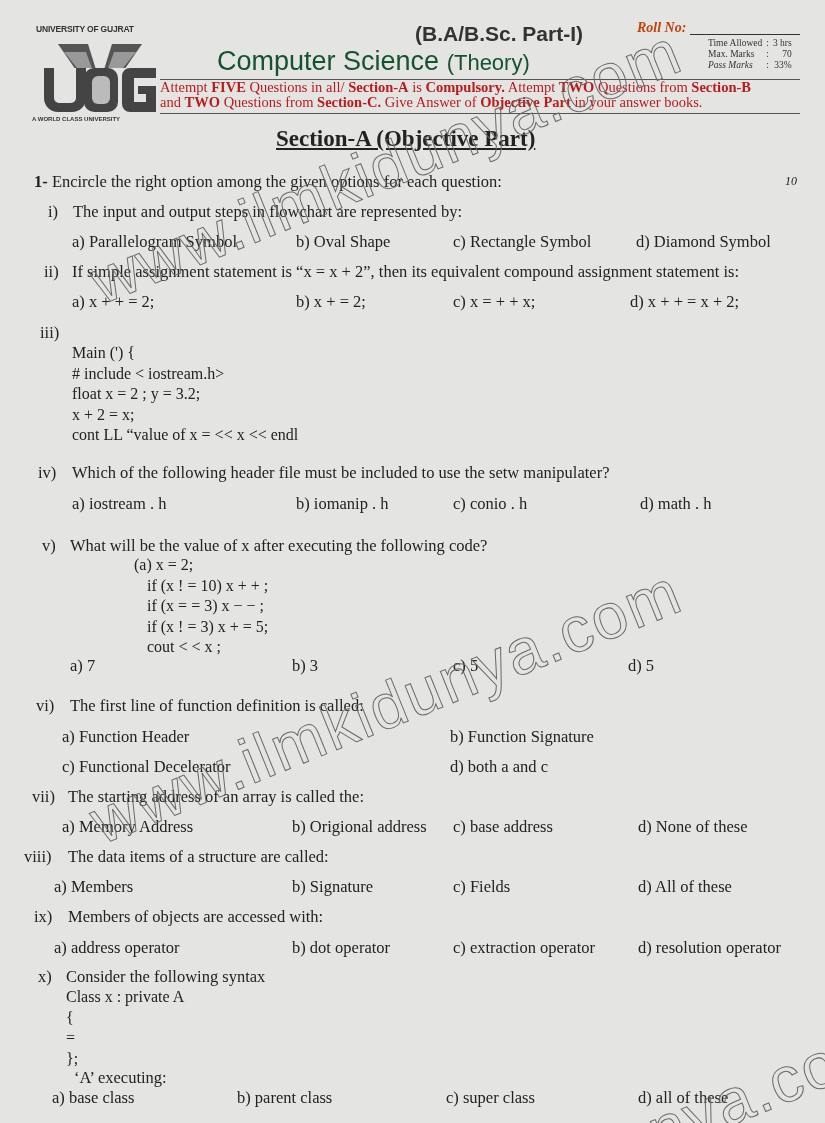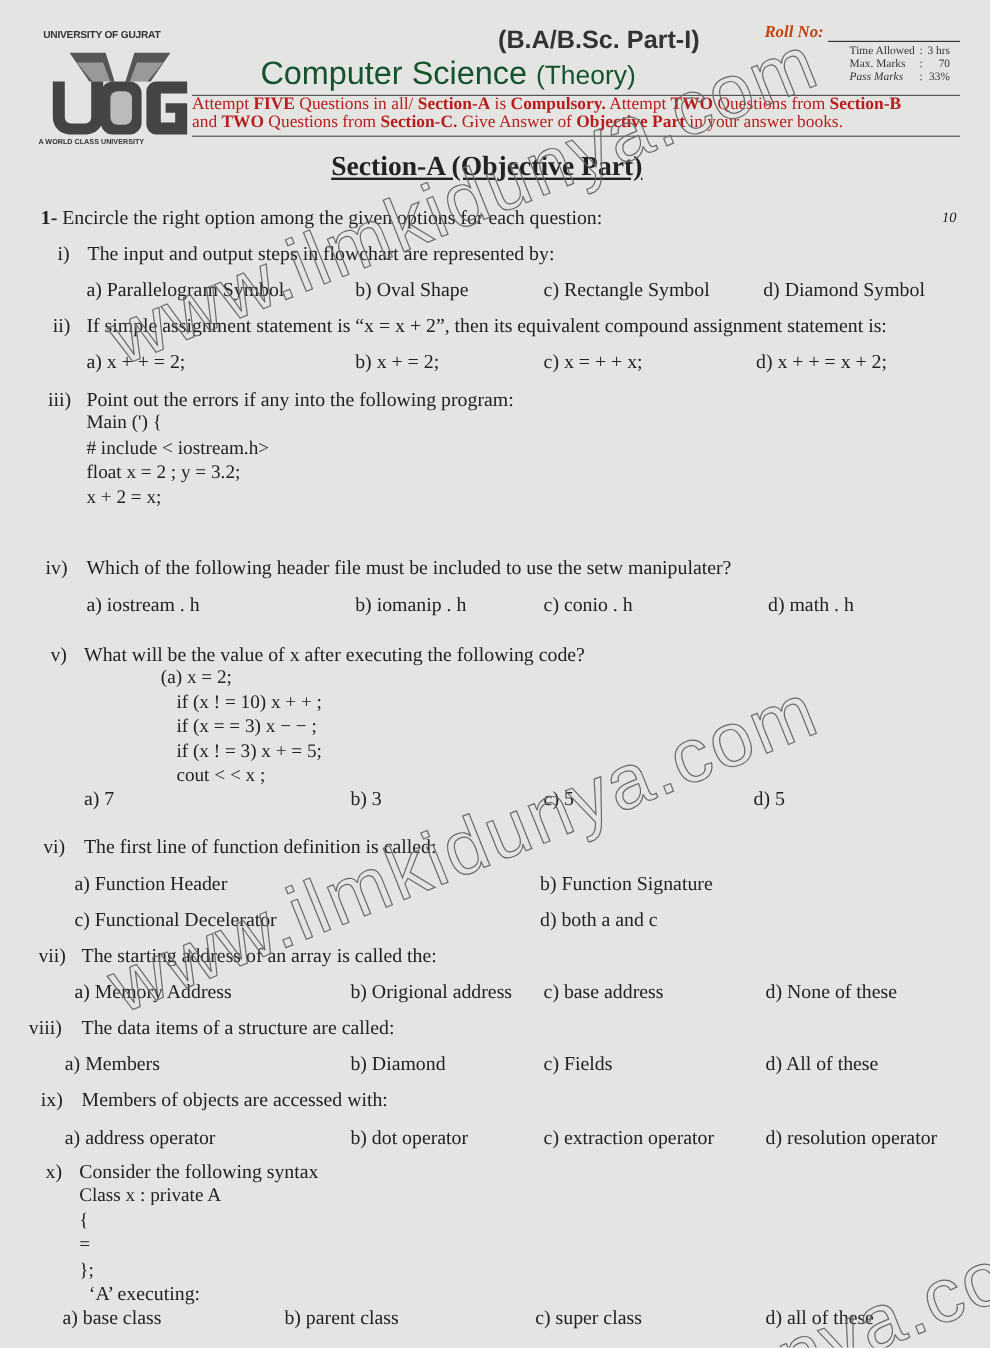--- a/index.html
+++ b/index.html
@@ -112,26 +112,26 @@
   <div class="abs q" style="left:636px; top:232px">d) Diamond Symbol</div>
 
   <div class="abs q" style="left:44px; top:262px">ii)</div>
   <div class="abs q" style="left:72px; top:262px">If simple assignment statement is “x = x + 2”, then its equivalent compound assignment statement is:</div>
   <div class="abs q" style="left:72px; top:292px">a) x + + = 2;</div>
   <div class="abs q" style="left:296px; top:292px">b) x + = 2;</div>
   <div class="abs q" style="left:453px; top:292px">c) x = + + x;</div>
   <div class="abs q" style="left:630px; top:292px">d) x + + = x + 2;</div>
 
   <div class="abs q" style="left:40px; top:323px">iii)</div>
-  <div class="abs q" style="left:72px; top:323px">Point out the errors if any into the following program:</div>
   <div class="abs q code" style="left:72px; top:343px">
     <div>Main (') {</div>
     <div># include &lt; iostream.h&gt;</div>
     <div>float x = 2 ; y = 3.2;</div>
     <div>x + 2 = x;</div>
+    <div>cont LL “value of x = &lt;&lt; x &lt;&lt; endl</div>
   </div>
 
   <div class="abs q" style="left:38px; top:463px">iv)</div>
   <div class="abs q" style="left:72px; top:463px">Which of the following header file must be included to use the setw manipulater?</div>
   <div class="abs q" style="left:72px; top:494px">a) iostream . h</div>
   <div class="abs q" style="left:296px; top:494px">b) iomanip . h</div>
   <div class="abs q" style="left:453px; top:494px">c) conio . h</div>
   <div class="abs q" style="left:640px; top:494px">d) math . h</div>
 
   <div class="abs q" style="left:42px; top:536px">v)</div>
@@ -158,21 +158,21 @@
   <div class="abs q" style="left:32px; top:787px">vii)</div>
   <div class="abs q" style="left:68px; top:787px">The starting address of an array is called the:</div>
   <div class="abs q" style="left:62px; top:817px">a) Memory Address</div>
   <div class="abs q" style="left:292px; top:817px">b) Origional address</div>
   <div class="abs q" style="left:453px; top:817px">c) base address</div>
   <div class="abs q" style="left:638px; top:817px">d) None of these</div>
 
   <div class="abs q" style="left:24px; top:847px">viii)</div>
   <div class="abs q" style="left:68px; top:847px">The data items of a structure are called:</div>
   <div class="abs q" style="left:54px; top:877px">a) Members</div>
-  <div class="abs q" style="left:292px; top:877px">b) Diamond</div>
+  <div class="abs q" style="left:292px; top:877px">b) Signature</div>
   <div class="abs q" style="left:453px; top:877px">c) Fields</div>
   <div class="abs q" style="left:638px; top:877px">d) All of these</div>
 
   <div class="abs q" style="left:34px; top:907px">ix)</div>
   <div class="abs q" style="left:68px; top:907px">Members of objects are accessed with:</div>
   <div class="abs q" style="left:54px; top:938px">a) address operator</div>
   <div class="abs q" style="left:292px; top:938px">b) dot operator</div>
   <div class="abs q" style="left:453px; top:938px">c) extraction operator</div>
   <div class="abs q" style="left:638px; top:938px">d) resolution operator</div>
 

